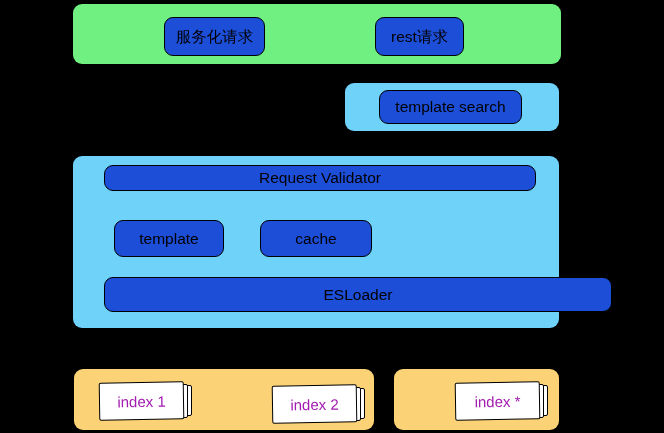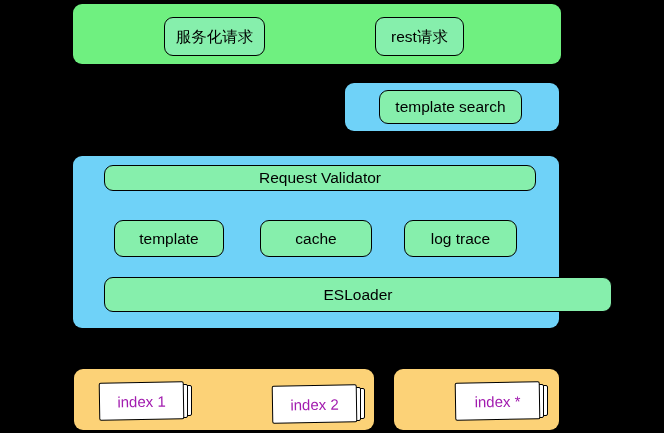--- a/index.html
+++ b/index.html
@@ -20,21 +20,21 @@
   .band {
     position: absolute;
     border-radius: 9px;
     box-sizing: border-box;
   }
 
   
   .node {
     position: absolute;
     box-sizing: border-box;
-    background: #86efac;
+    background: #1d4ed8;
     border: 1.6px solid #000000;
     border-radius: 9px;
     display: flex;
     align-items: center;
     justify-content: center;
     color: #000000;
     line-height: 1;
     white-space: nowrap;
   }
   .node-label {
@@ -121,23 +121,20 @@
   </div>
 
   <div class="node" id="node-template">
     <span class="node-label">template</span>
   </div>
 
   <div class="node" id="node-cache">
     <span class="node-label">cache</span>
   </div>
 
-  <div class="node" id="node-logtrace">
-    <span class="node-label">log trace</span>
-  </div>
 
   <div class="node" id="node-esloader">
     <span class="node-label">ESLoader</span>
   </div>
 
   <div class="band" id="band-index-a" style="background: rgb(252, 210, 119);"></div>
 
   <div class="band" id="band-index-b" style="background: rgb(252, 210, 119);"></div>
 
   <div class="stack" id="stack-index1">

